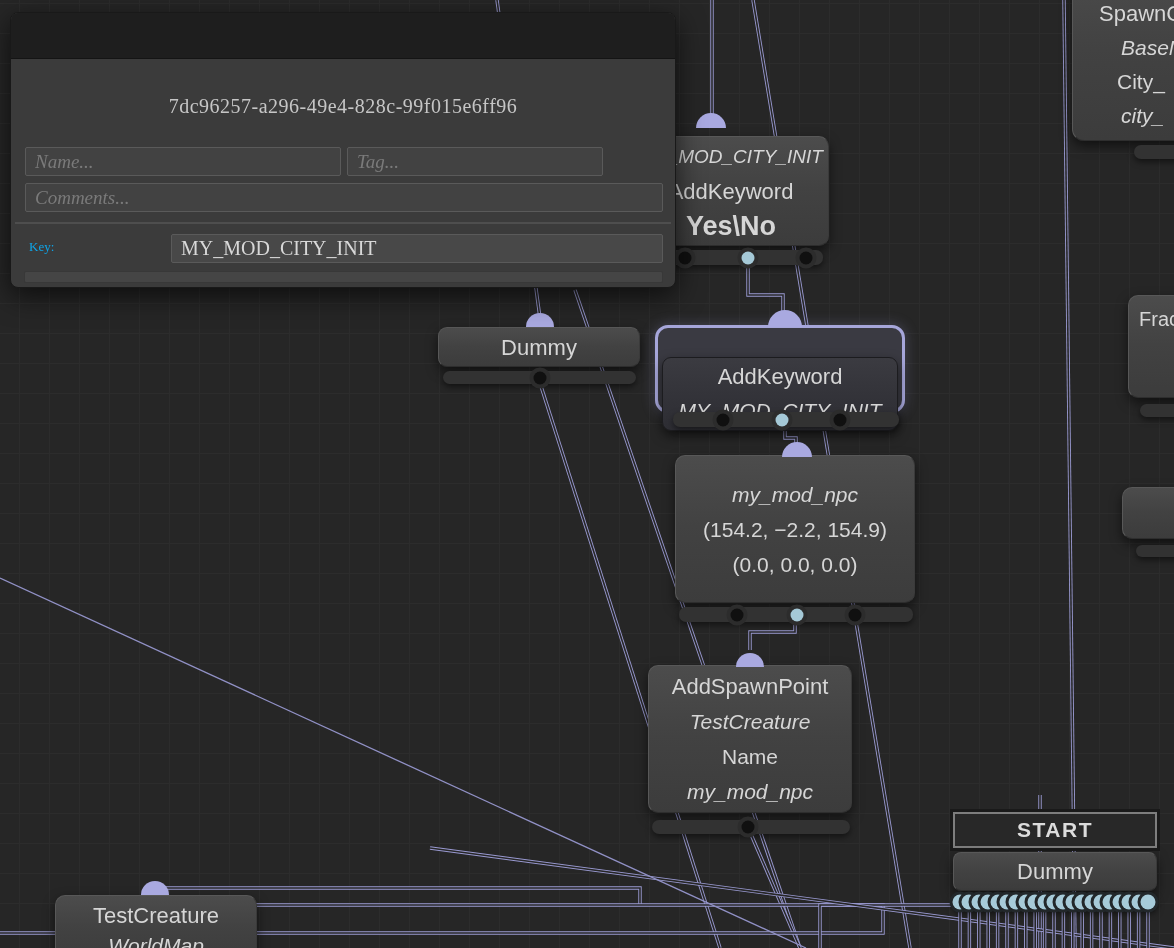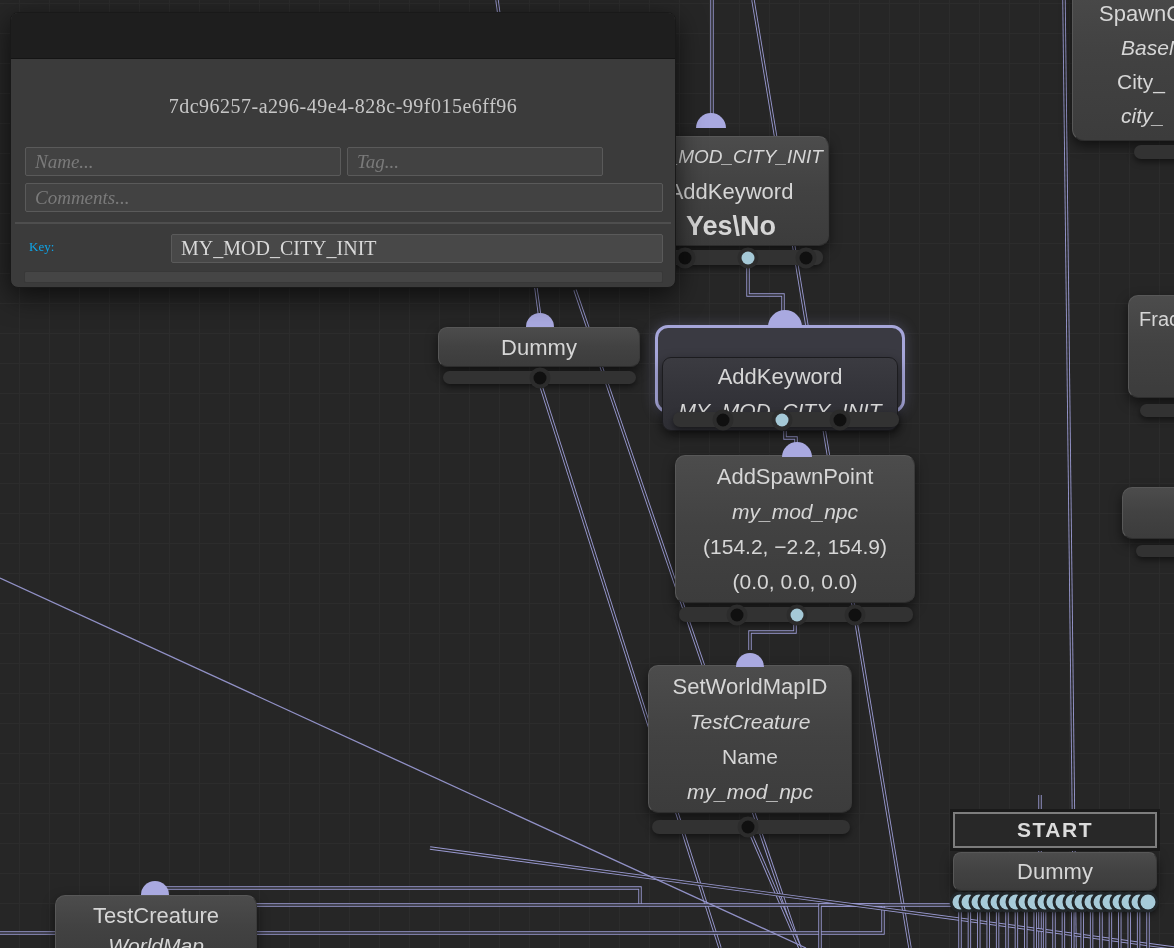--- a/index.html
+++ b/index.html
@@ -197,34 +197,33 @@
   </div>
 
   <div class="wrap" style="left:675px;top:440px;width:242px;height:187px">
     <div class="semi" style="left:107px;top:2px"></div>
     <div class="footerbar" style="left:4px;top:167px;width:234px;height:15px">
       <span class="pin" style="left:58px"></span>
       <span class="pin active" style="left:118px"></span>
       <span class="pin" style="left:176px"></span>
     </div>
     <div class="nbody" style="left:0;top:15px;width:240px;height:148px">
-      <div class="l t">AddSpawnPoint</div>
       <div class="l it">my_mod_npc</div>
       <div class="l">(154.2, −2.2, 154.9)</div>
       <div class="l">(0.0, 0.0, 0.0)</div>
     </div>
   </div>
 
   <div class="wrap" style="left:648px;top:650px;width:206px;height:187px">
     <div class="semi" style="left:88px;top:3px;width:28px;height:14px"></div>
     <div class="footerbar" style="left:4px;top:170px;width:198px;height:14px">
       <span class="pin" style="left:96px"></span>
     </div>
     <div class="nbody" style="left:0;top:15px;width:204px;height:148px">
-      <div class="l t">SetWorldMapID</div>
+      <div class="l t">AddSpawnPoint</div>
       <div class="l it">TestCreature</div>
       <div class="l">Name</div>
       <div class="l it">my_mod_npc</div>
     </div>
   </div>
 
   <div class="wrap" style="left:1128px;top:295px;width:132px;height:130px">
     <div class="footerbar" style="left:12px;top:109px;width:120px;height:13px"></div>
     <div class="nbody" style="left:0;top:0;width:132px;height:103px;align-items:flex-start;justify-content:flex-start;padding:6px 0 0 10px">
       <div class="l" style="font-size:20px">Frac</div>

